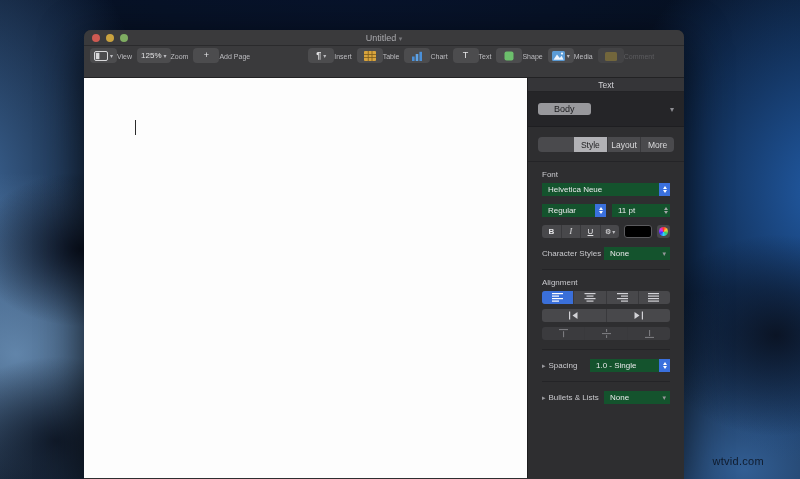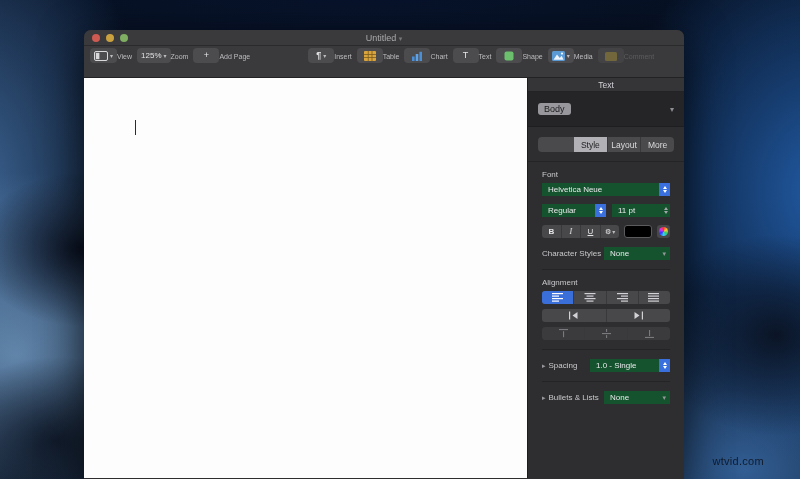--- a/index.html
+++ b/index.html
@@ -55,21 +55,21 @@
   .main { display:flex; height:400px; }
   .doc { flex:1; background:#fdfdfd; position:relative; }
   .cursor { position:absolute; left:51px; top:42px; width:1px; height:15px; background:#2b2b2b; }
 
   
   .sidebar { width:157px; background:#2e2e30; border-left:1px solid #1d1d1f; font-size:8px; color:#c9c9cd; }
   .sb-header { height:14px; background:#353538; border-bottom:1px solid #232326;
     display:flex; align-items:center; justify-content:center; font-size:8.5px; color:#d4d4d8; }
   .sb-parastyle { height:35px; background:#252528; border-bottom:1px solid #1e1e21;
     display:flex; align-items:center; justify-content:space-between; padding:0 10px; }
-  .para-pill { background:#98989c; color:#1c1c1e; font-size:9px; padding:1px 6px; border-radius:3px; }
+  .para-pill { background:#98989c; color:#1c1c1e; font-size:9px; padding:1px 16px; border-radius:3px; }
   .para-arrow { color:#8e8e93; font-size:8px; }
   .sb-tabswrap { padding:10px 10px 9px 10px; border-bottom:1px solid #242427; }
   .tabs { display:flex; height:15px; background:#4a4a4d; border-radius:4px; overflow:hidden;padding-left:36px; }
   .tab { flex:1; display:flex; align-items:center; justify-content:center; font-size:8.5px; color:#dcdcde; border-left:1px solid #39393c; }
   .tab:first-child { border-left:none; }
   .tab.selected { background:#b2b2b6; color:#222224; }
   .section { padding:0 14px; }
   .sec-label { font-size:8px; color:#c9c9cd; margin:8px 0 4px 0; }
   .divider { border-top:1px solid #242427; margin-top:9px; }
 

